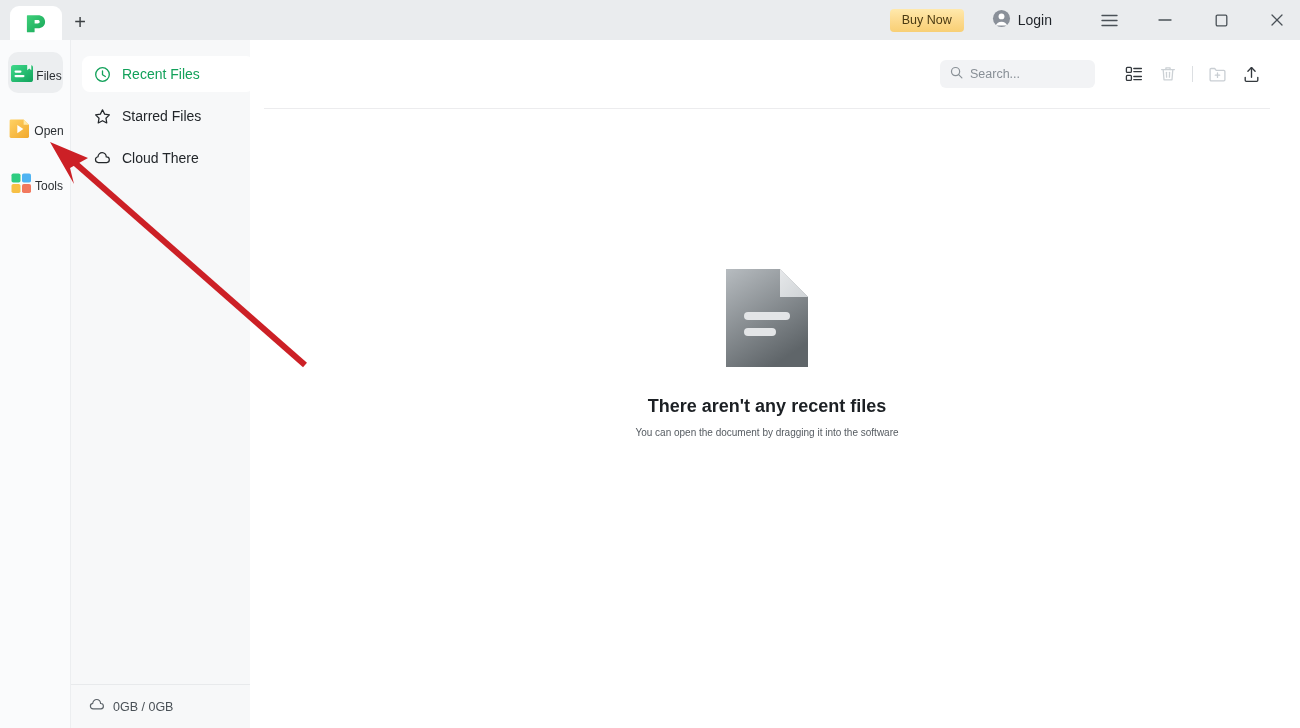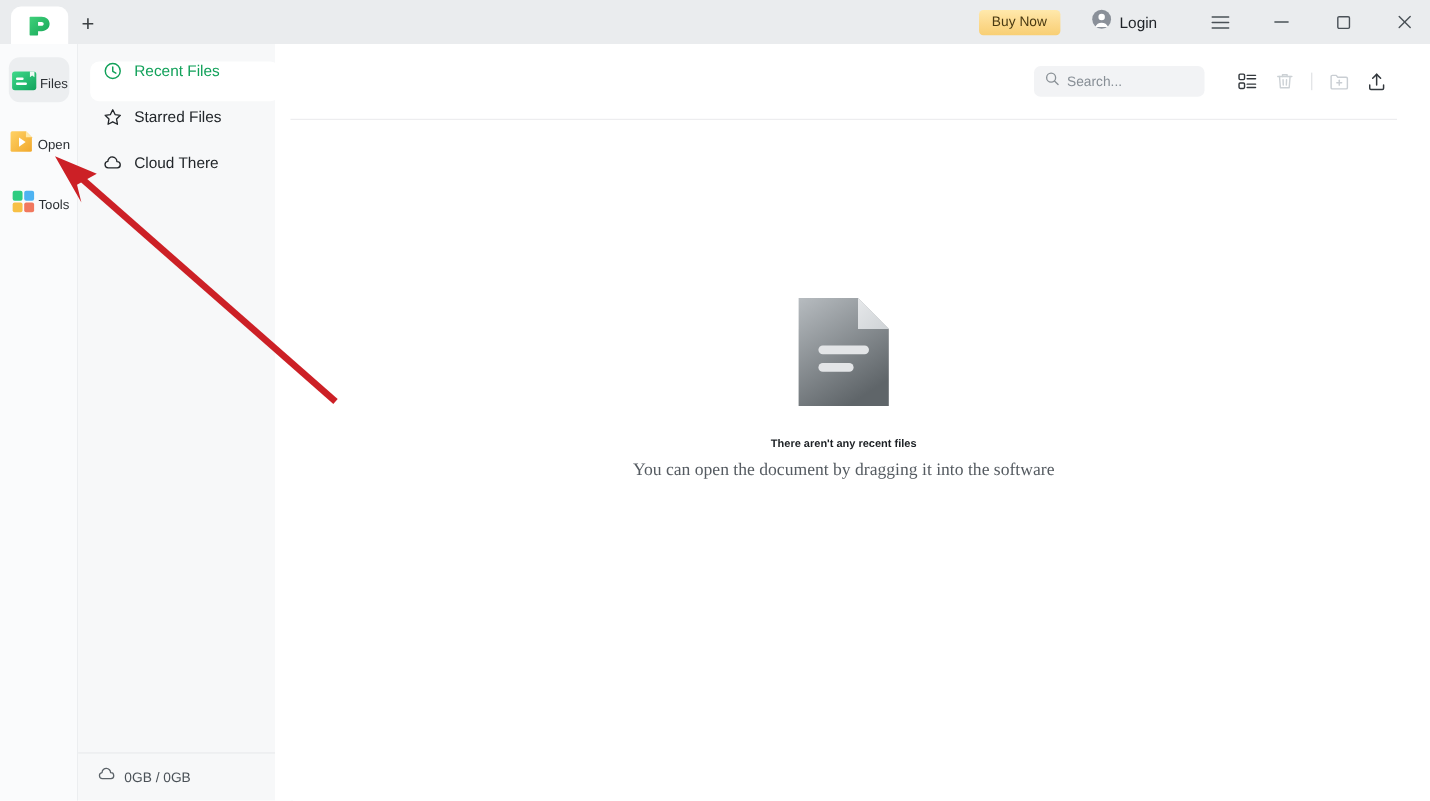--- a/index.html
+++ b/index.html
@@ -59,21 +59,21 @@
   .rail-label { font-size:12px; color:#2b2f33; margin-top:6px; }
   .rail-ico { width:28px; height:28px; display:block; }
 
   
   .nav {
     position:absolute; left:71px; top:40px; width:195px; height:688px;
     background:#f7f8f9; border-right:1px solid #e8eaec;
   }
   .nav-list { padding:16px 11px 0 11px; }
   .nav-item {
-    height:36px; border-radius:8px; display:flex; align-items:flex-start;
+    height:36px; border-radius:8px; display:flex; align-items:center;
     gap:11px; padding:0 12px; margin-bottom:6px; cursor:pointer;
     font-size:14px; color:#22262a;
   }
   .nav-item.sel { background:#ffffff; color:#12a15a; }
   .nav-ico { width:17px; height:17px; flex:none; display:block; }
   .storage {
     position:absolute; left:0; bottom:0; width:195px; height:44px;
     border-top:1px solid #e8eaec;
     display:flex; align-items:center; gap:8px; padding-left:18px;
   }
@@ -95,22 +95,22 @@
   .vsep { width:1px; height:16px; background:#dcdfe2; margin:0 7px; }
   .maindiv { height:1px; background:#ececee; margin:0 14px 0 14px; }
 
   
   .empty {
     position:absolute; left:0; top:68px; width:1034px; height:620px;
     display:flex; flex-direction:column; align-items:center; justify-content:center;
     padding-bottom:130px;
   }
   .empty-ico { width:86px; height:100px; display:block; }
-  .empty-title { margin-top:28px; font-size:10px; font-weight:bold; color:#1c2024; }
-  .empty-sub { margin-top:10px; font-size:16px; color:#555b61;font-family:Liberation Serif, serif; }
+  .empty-title { margin-top:28px; font-size:18px; font-weight:bold; color:#1c2024; }
+  .empty-sub { margin-top:10px; font-size:10px; color:#555b61; }
 
   
   .annot { position:absolute; left:0; top:0; width:1300px; height:728px; pointer-events:none; }
 </style>
 </head>
 <body>
 
 <div id="app">
 
   <div class="titlebar">

